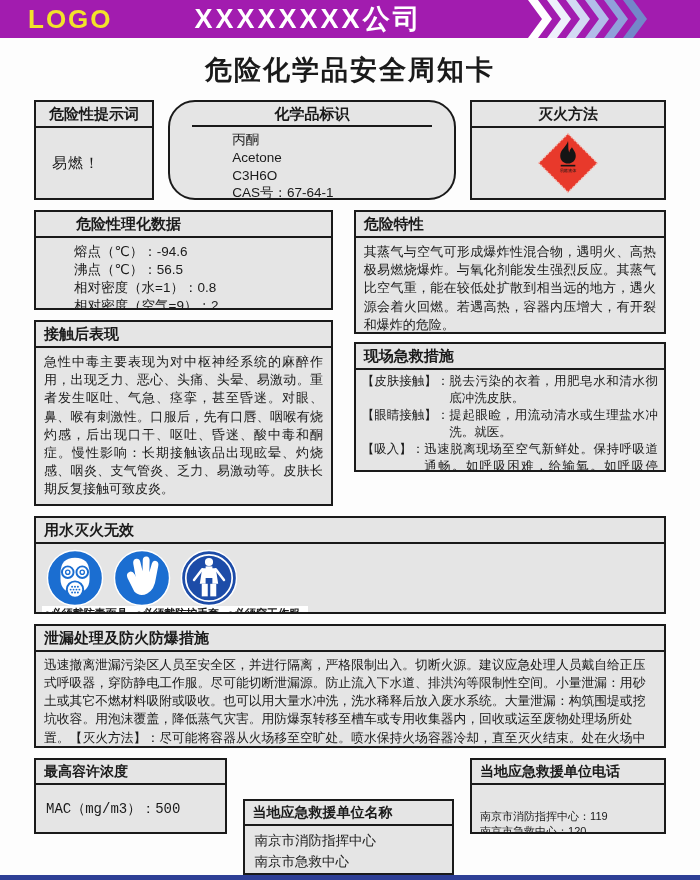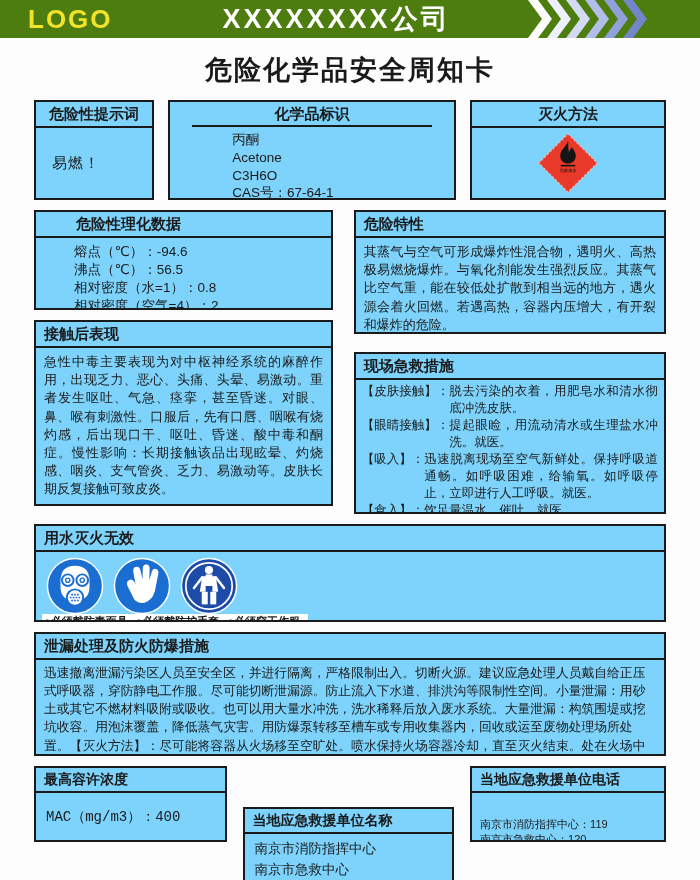--- a/index.html
+++ b/index.html
@@ -4,58 +4,58 @@
 <style>
   * { margin:0; padding:0; box-sizing:border-box; }
   html,body { width:700px; height:880px; }
   body {
     font-family:"Liberation Sans","DejaVu Sans",sans-serif;
     background:#fdfdfd; color:#1a1a1a;
     display:flex; flex-direction:column; overflow:hidden;
   }
   
   .topbar {
-    height:38px; background:#4d7c0f; display:flex; align-items:center;
+    height:38px; background:#a21caf; display:flex; align-items:center;
     padding-left:28px; position:relative; flex:0 0 auto;
   }
   .logo { color:#f2e32a; font-size:26px; font-weight:bold; letter-spacing:2px; }
-  .company { color:#ffffff; font-size:27px; font-weight:bold; letter-spacing:3px; margin-left:110px; }
+  .company { color:#ffffff; font-size:27px; font-weight:bold; letter-spacing:3px; margin-left:82px; }
   .chevrons { position:absolute; right:22px; top:0; height:38px; }
   .topbar-gap { height:3px; background:#ffffff; }
   .topbar-line { height:9px; background:#2e3f96; }
   
   .title { text-align:center; font-size:27px; font-weight:bold; margin:14px 0 12px; letter-spacing:2px; }
   
   .content { padding:0 34px; display:flex; flex-direction:column; flex:1 1 auto; }
-  .box { border:2px solid #1a1a1a; background:#7dd3fc; overflow:hidden; }
+  .box { border:2px solid #1a1a1a; background:#e5e5e5; overflow:hidden; }
   .bh { font-weight:bold; font-size:15px; padding:3px 8px 2px; }
   .bh.rule { border-bottom:2px solid #1a1a1a; }
   .bh.center { text-align:center; }
   .bh.inset { border-bottom:none; padding-bottom:0; }
   .bh.inset .ul { display:block; border-bottom:2px solid #1a1a1a; margin:1px 14px 0; }
   .bh.indent { padding-left:40px; }
   .bb { padding:5px 8px; font-size:13px; line-height:1.4; text-align:justify; }
   .row { display:flex; justify-content:space-between; }
   
   .row1 { height:100px; }
   .w-warn { flex:0 0 19%; display:flex; flex-direction:column; }
-  .w-chem { flex:0 0 45.5%; display:flex; flex-direction:column; }
+  .w-chem { flex:0 0 45.5%; display:flex; flex-direction:column;border-radius:27px; }
   .w-mark { flex:0 0 31%; display:flex; flex-direction:column; }
   .warn-body { flex:1; display:flex; align-items:center; padding-left:16px; font-size:15px; letter-spacing:1px; }
   .chem-body { flex:1; padding:4px 8px 4px 62px; font-size:13.5px; line-height:1.32; }
   .mark-body { flex:1; display:flex; align-items:center; justify-content:center; }
   
   .cols { margin-top:10px; }
   .col { display:flex; flex-direction:column; }
   .col-l { flex:0 0 47.3%; }
   .col-r { flex:0 0 49.4%; }
   .b-phys { height:100px; }
   .b-touch { height:186px; margin-top:10px; }
   .b-hazch { height:124px; }
-  .b-aid { height:162px; margin-top:18px; }
+  .b-aid { height:130px; margin-top:8px; }
   .phys-body { padding-left:38px; font-size:13.5px; line-height:1.33; }
   .aid-body { padding:3px 6px; font-size:12.5px; line-height:1.36; }
   .aid-item { display:flex; }
   .aid-label { white-space:nowrap; flex:0 0 auto; }
   .aid-text { flex:1 1 auto; text-align:justify; }
   
   .b-ppe { margin-top:10px; height:98px; position:relative; }
   .ppe-icons { display:flex; gap:9px; padding:5px 0 0 10px; }
   .ppe-caption {
     position:absolute; left:6px; bottom:-9px; background:#fff;
@@ -133,21 +133,21 @@
   </div>
 
   <div class="row cols">
     <div class="col col-l">
       <section class="box b-phys">
         <div class="bh rule indent">危险性理化数据</div>
         <div class="bb phys-body">
           <div>熔点（℃）：-94.6</div>
           <div>沸点（℃）：56.5</div>
           <div>相对密度（水=1）：0.8</div>
-          <div>相对密度（空气=4）：2</div>
+          <div>相对密度（空气=9）：2</div>
         </div>
       </section>
 
       <section class="box b-touch">
         <div class="bh rule">接触后表现</div>
         <div class="bb">急性中毒主要表现为对中枢神经系统的麻醉作用，出现乏力、恶心、头痛、头晕、易激动。重者发生呕吐、气急、痉挛，甚至昏迷。对眼、鼻、喉有刺激性。口服后，先有口唇、咽喉有烧灼感，后出现口干、呕吐、昏迷、酸中毒和酮症。慢性影响：长期接触该品出现眩晕、灼烧感、咽炎、支气管炎、乏力、易激动等。皮肤长期反复接触可致皮炎。</div>
       </section>
     </div>
 
     <div class="col col-r">
@@ -228,21 +228,21 @@
   </section>
 
   <section class="box b-leak">
     <div class="bh rule">泄漏处理及防火防爆措施</div>
     <div class="leak-body">迅速撤离泄漏污染区人员至安全区，并进行隔离，严格限制出入。切断火源。建议应急处理人员戴自给正压式呼吸器，穿防静电工作服。尽可能切断泄漏源。防止流入下水道、排洪沟等限制性空间。小量泄漏：用砂土或其它不燃材料吸附或吸收。也可以用大量水冲洗，洗水稀释后放入废水系统。大量泄漏：构筑围堤或挖坑收容。用泡沫覆盖，降低蒸气灾害。用防爆泵转移至槽车或专用收集器内，回收或运至废物处理场所处置。【灭火方法】：尽可能将容器从火场移至空旷处。喷水保持火场容器冷却，直至灭火结束。处在火场中的容器若已变色或从安全泄压装置中产生声音，必须马上撤离。灭火剂：抗溶性泡沫、二氧化碳、干粉、砂土。用水灭火无效。</div>
   </section>
 
   <div class="row row-bottom">
     <section class="box b-mac">
       <div class="bh rule sm">最高容许浓度</div>
-      <div class="mac-body">MAC（mg/m3）：400</div>
+      <div class="mac-body">MAC（mg/m3）：500</div>
     </section>
     <section class="box b-names">
       <div class="bh rule sm">当地应急救援单位名称</div>
       <div class="names-body">
         <div>南京市消防指挥中心</div>
         <div>南京市急救中心</div>
       </div>
     </section>
     <section class="box b-phones">
       <div class="bh rule sm">当地应急救援单位电话</div>

